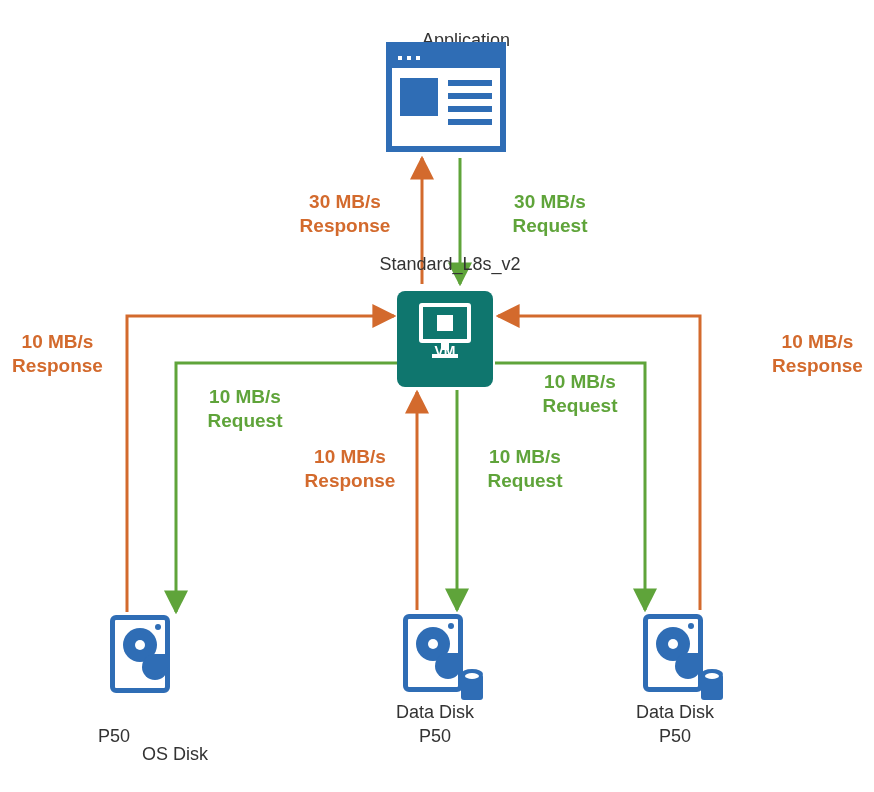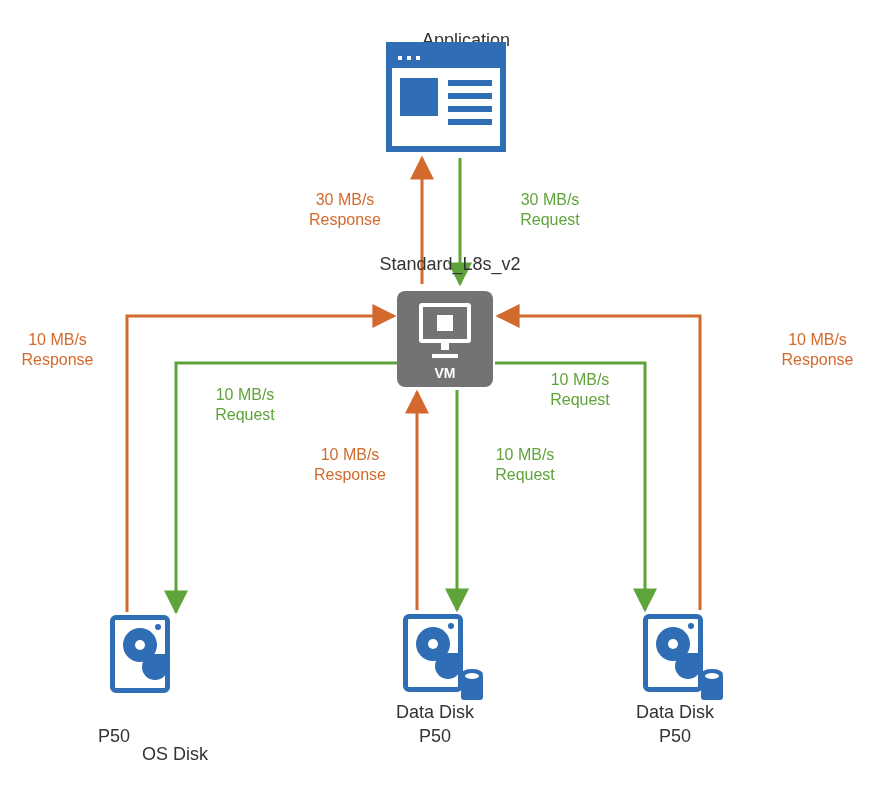--- a/index.html
+++ b/index.html
@@ -14,22 +14,22 @@
   }
   .label {
     position: absolute;
     text-align: center;
     font-size: 18px;
     color: #333;
     line-height: 1.2;
   }
   .flow-label {
     position: absolute;
-    font-size: 16px;
-    font-weight: 400;
+    font-size: 19px;
+    font-weight: 700;
     line-height: 1.25;
     text-align: center;
   }
   .req { color: #5fa43a; }   
   .resp { color: #d36a2d; }  
 
   
   .app-icon {
     position: absolute;
     left: 386px;
@@ -68,26 +68,25 @@
     height: 6px; background: #2f6db5;
   }
 
   
   .vm-icon {
     position: absolute;
     left: 397px;
     top: 291px;
     width: 96px;
     height: 96px;
-    background: #737373;
+    background: #0f766e;
     border-radius: 8px;
     display: flex;
     flex-direction: column;
     align-items: center;
-    justify-content: flex-end;
     color: #fff;
     padding-bottom: 6px;
   }
   .vm-icon .screen {
     position: absolute;
     top: 12px;
     width: 52px; height: 40px;
     border: 4px solid #fff;
     border-radius: 3px;
     display: flex; align-items: center; justify-content: center;

